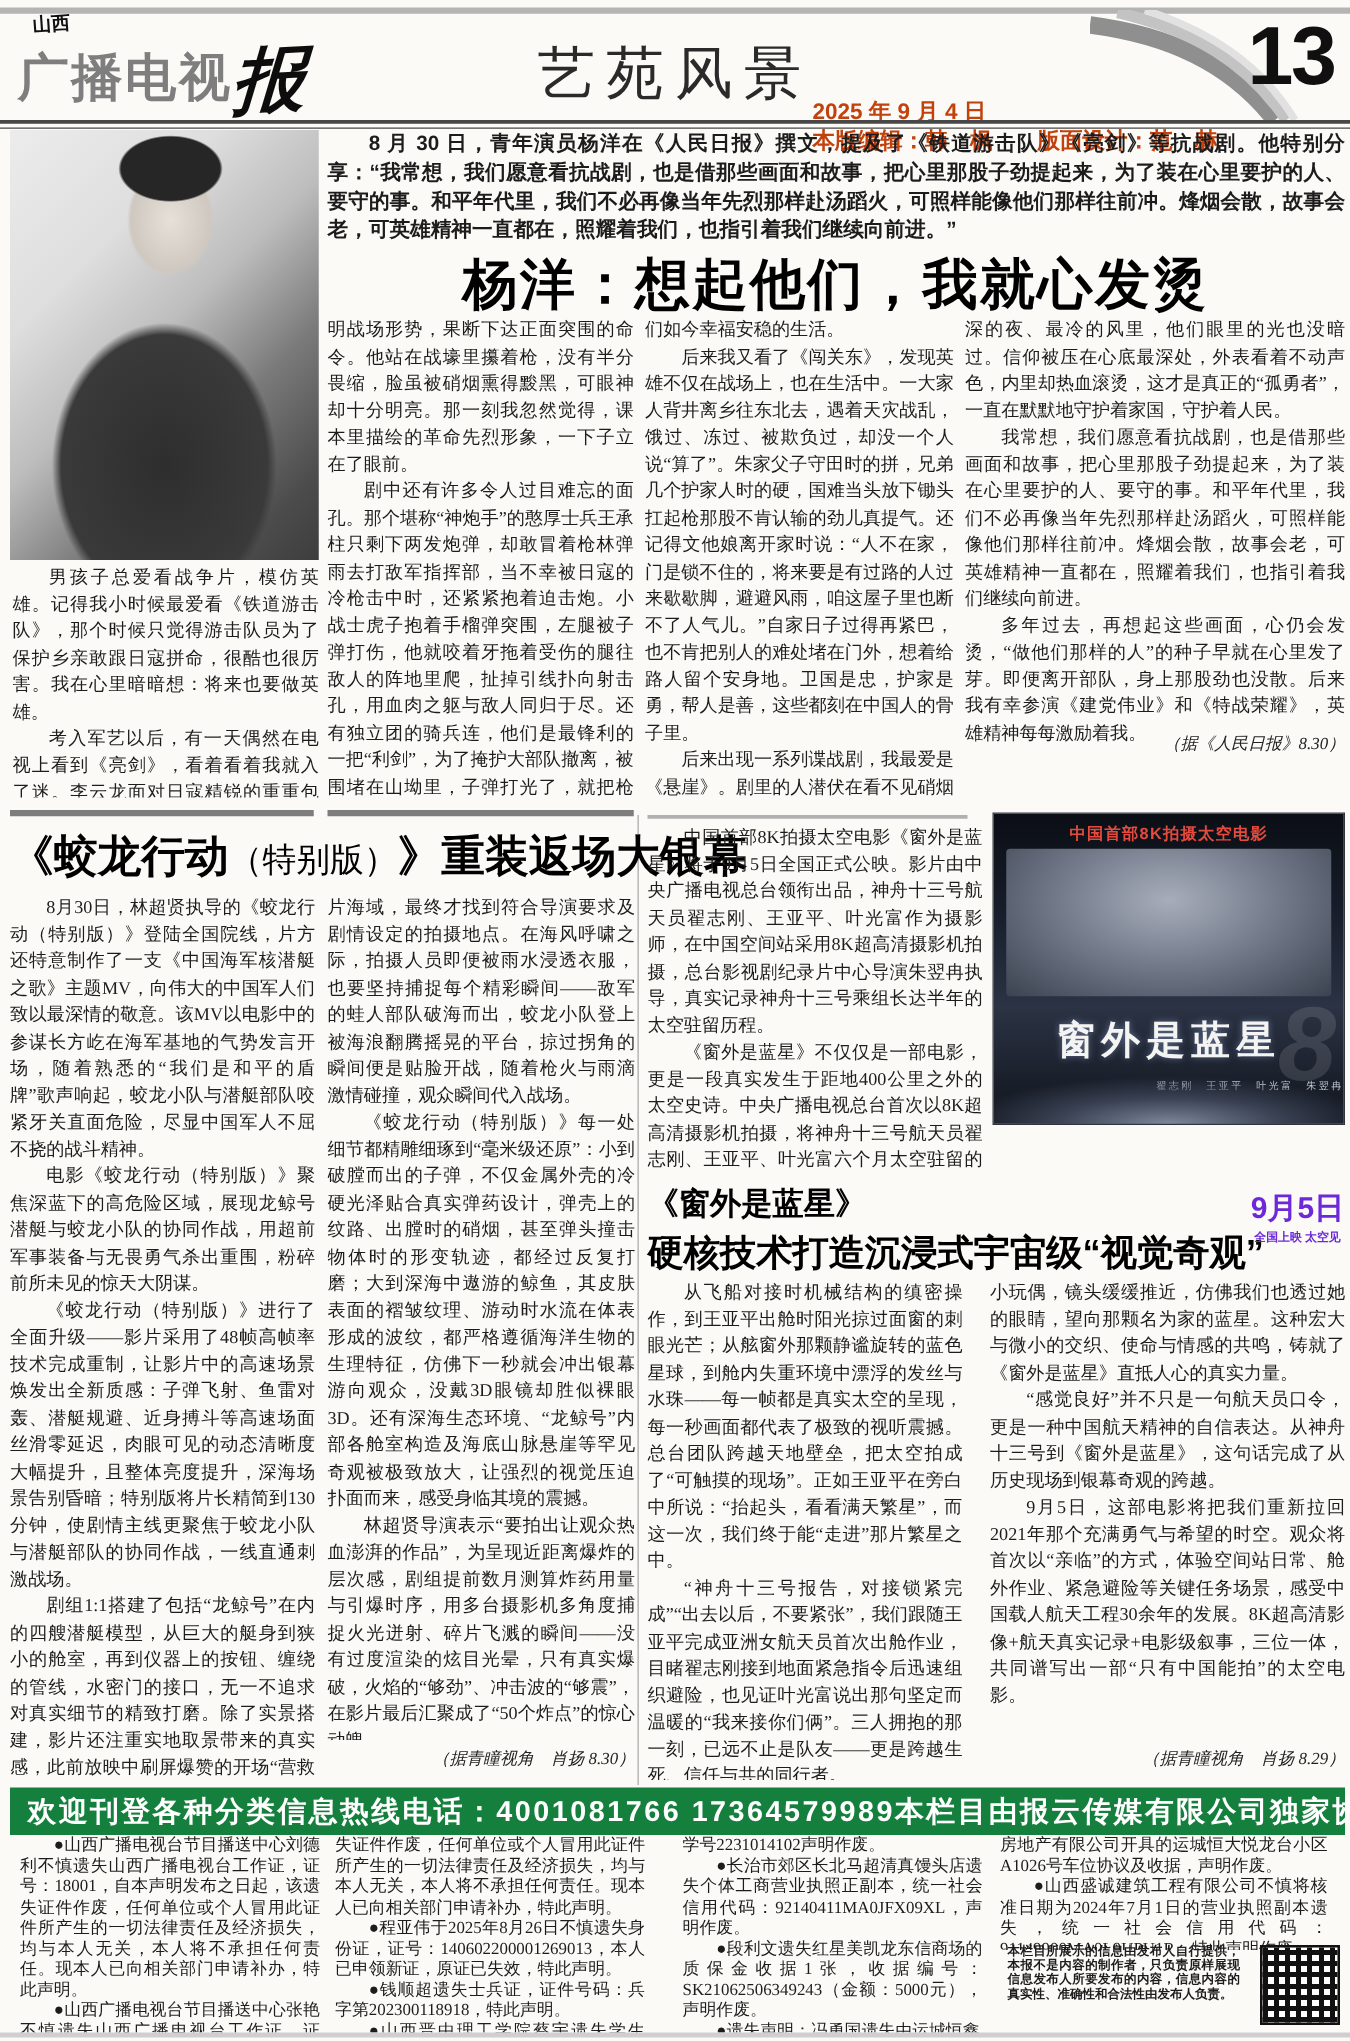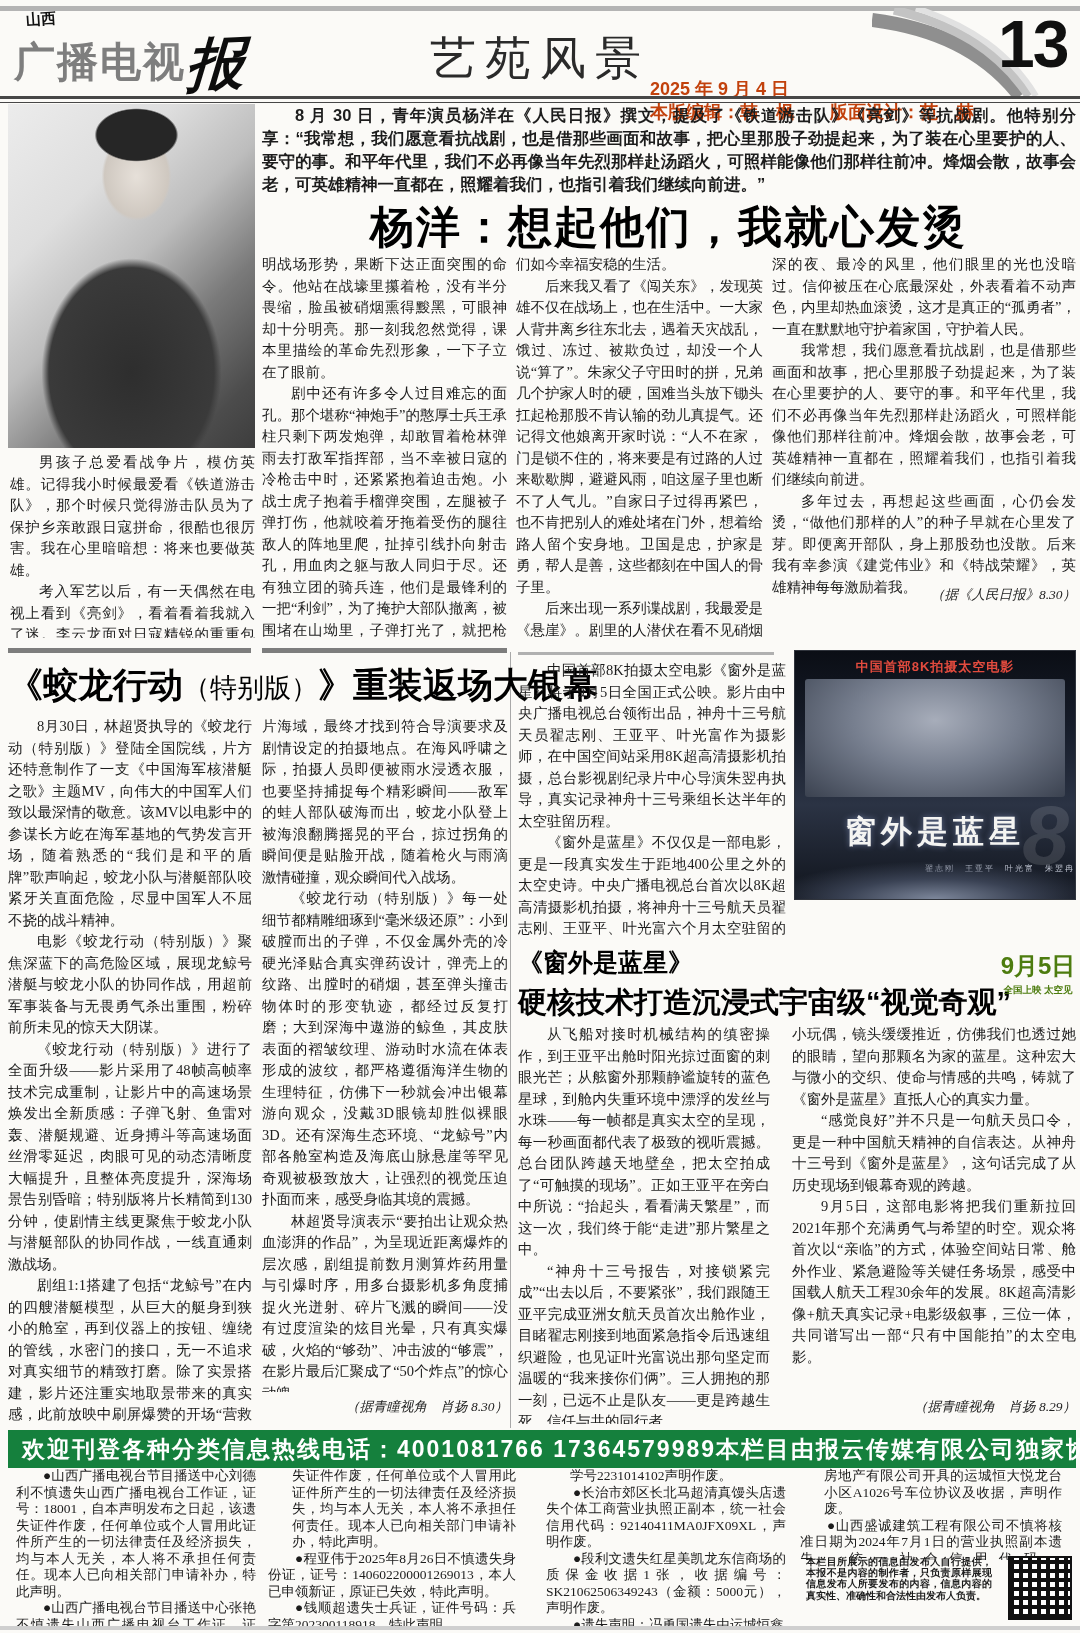--- a/index.html
+++ b/index.html
@@ -64,33 +64,33 @@
   .poster-title{left:0;top:160px;width:100%;text-align:center;font-size:31px;font-weight:700;color:#f4f4f2;
     letter-spacing:5px;text-shadow:0 0 6px rgba(180,200,255,.45);}
   .poster-credits{left:0;top:212px;width:100%;text-align:right;font-size:8px;color:#c4c9d6;letter-spacing:2px;}
   .poster-watermark{right:6px;bottom:22px;font-size:84px;font-weight:900;font-style:italic;color:rgba(255,255,255,0.12);line-height:1;}
   .poster-horizon{left:0;bottom:0;width:100%;height:42px;
     background:radial-gradient(ellipse 80% 120% at 50% 100%,#7d879b 0%,#3a4254 40%,rgba(0,0,0,0) 75%);}
 
   .headline3{left:518px;top:946px;width:558px;color:#000;}
   .headline3 .l1{font-size:25px;font-weight:900;}
   .headline3 .l2{font-size:29px;font-weight:900;margin-top:4px;white-space:nowrap;}
-  .release{left:996px;top:950px;width:84px;text-align:center;color:#4d7c0f;}
+  .release{left:996px;top:950px;width:84px;text-align:center;color:#6d28d9;}
   .release .d{font-size:24px;font-weight:900;}
   .release .n{font-size:9.5px;font-weight:bold;margin-top:2px;}
   .a3c1{left:518px;top:1024px;width:252px;height:400px;}
   .a3c2{left:792px;top:1024px;width:284px;height:368px;}
   .credit3{left:792px;top:1398px;width:284px;}
 
   .adbar{left:8px;top:1430px;width:1068px;height:38px;background:#15803d;color:#fff;
      display:flex;align-items:center;justify-content:space-between;padding:0 14px;box-sizing:border-box;
      font-size:23px;font-weight:bold;letter-spacing:2px;white-space:nowrap;}
   .adcol{top:1468px;height:158px;font-size:13.5px;line-height:16.5px;text-align:justify;overflow:hidden;}
   .adcol p{margin:0;text-indent:2em;}
-  .adcol p.cont{text-indent:0;margin-left:24px;}
+  .adcol p.cont{text-indent:0;}
   .adc1{left:16px;width:240px;}
   .adc2{left:268px;width:248px;}
   .adc3{left:546px;width:240px;}
   .adc4{left:800px;width:262px;height:92px;}
   .notice{left:806px;top:1556px;width:186px;font-size:10px;line-height:11.2px;font-weight:bold;text-align:justify;}
   .qr{left:1008px;top:1556px;width:64px;height:64px;border:2px solid #111;box-sizing:border-box;
     background-image:repeating-linear-gradient(0deg,#111 0 4px,transparent 4px 9px),
                      repeating-linear-gradient(90deg,#111 0 4px,#fff 4px 9px);}
   .bottomline{left:0;top:1626px;width:1080px;height:4px;background:#cfcfcf;}
 </style>

